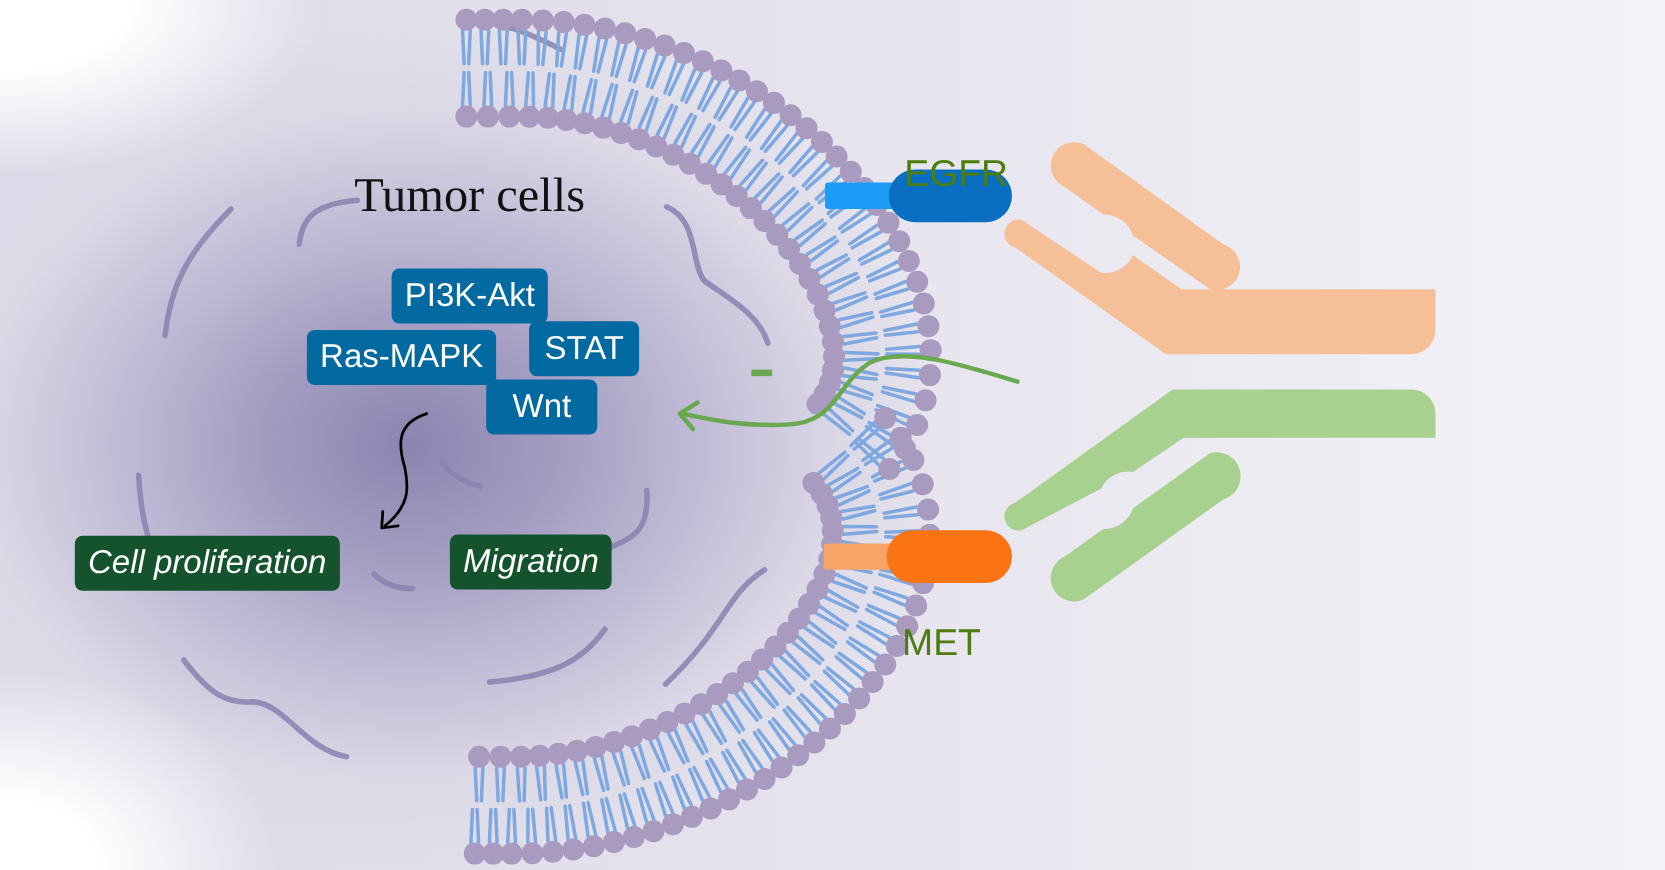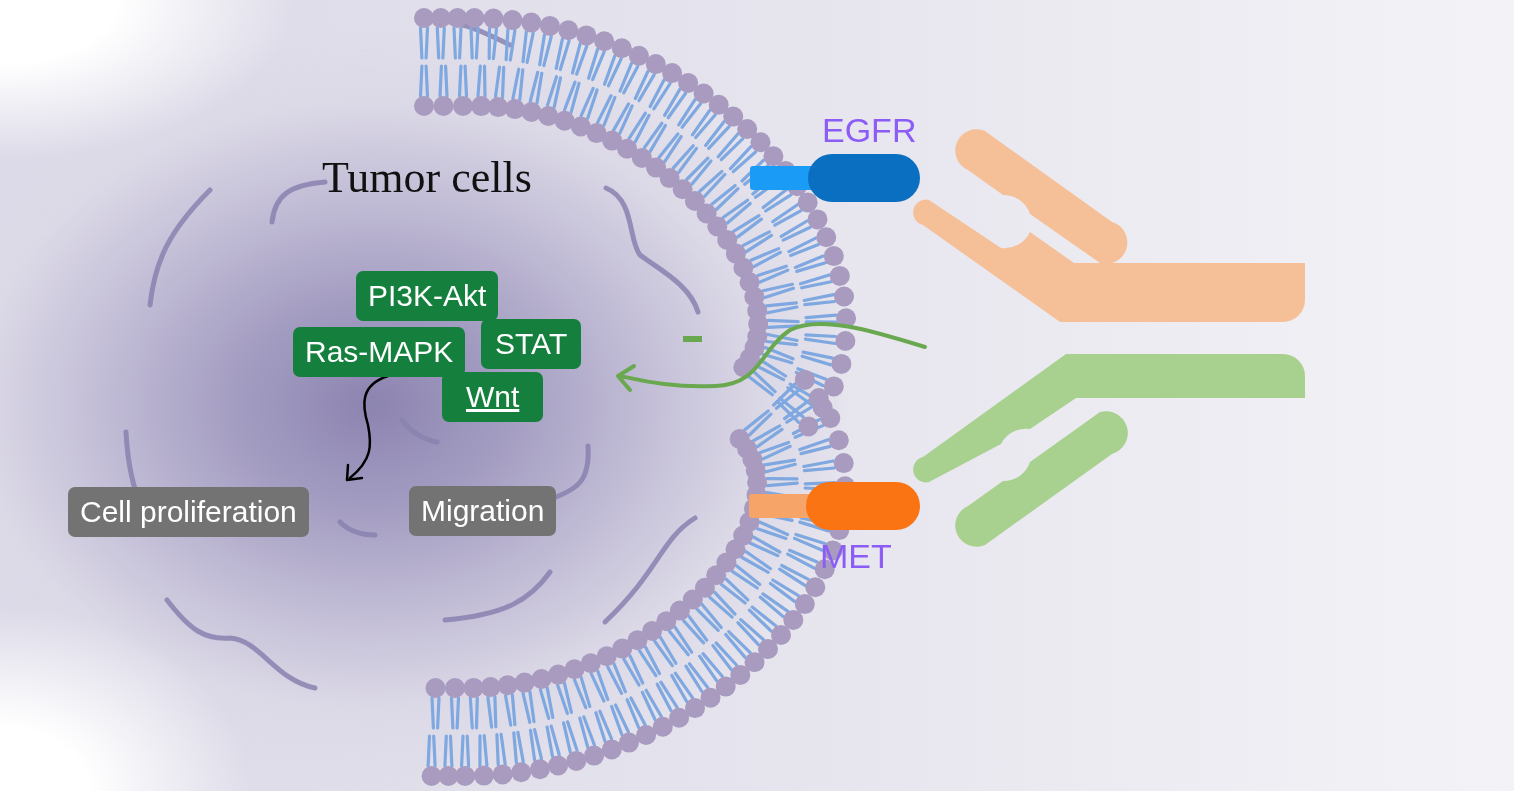--- a/index.html
+++ b/index.html
@@ -12,24 +12,24 @@
     border-radius: 48% 40% 44% 46%;
     background: radial-gradient(ellipse 55% 50% at 48% 48%, #8c84b0 0%, #a49dc2 28%, #c2bdd6 55%, #dcd9e7 80%, rgba(232,230,240,0) 100%);
     filter: blur(6px); }
   .white-corner-tl { position: absolute; left: 0; top: 0; width: 420px; height: 200px;
     background: radial-gradient(ellipse 70% 80% at 0% 0%, #ffffff 40%, rgba(255,255,255,0) 100%); }
   .white-corner-bl { position: absolute; left: 0; top: 560px; width: 420px; height: 231px;
     background: radial-gradient(ellipse 60% 80% at 0% 100%, #ffffff 35%, rgba(255,255,255,0) 100%); }
   svg { position: absolute; left: 0; top: 0; }
   .label-box { position: absolute; color: #ffffff; font-size: 30px; line-height: 1;
     border-radius: 7px; padding: 10px 12px; white-space: nowrap; }
-  .pathway { background: #15803d; margin-top: 27px; }
-  .outcome { background: #737373; }
+  .pathway { background: #0369a1; }
+  .outcome { background: #14532d; font-style: italic; }
   .title { position: absolute; font-size: 44px; color: #111; white-space: nowrap; }
-  .rec-label { position: absolute; font-size: 34px; color: #8b5cf6; white-space: nowrap; }
+  .rec-label { position: absolute; font-size: 34px; color: #4d7c0f; white-space: nowrap; margin-top: 28px; }
 </style>
 </head>
 <body>
 
 <div id="stage">
   <div class="bg-right"></div>
   <div class="cell-blob"></div>
   <div class="white-corner-tl"></div>
   <div class="white-corner-bl"></div>
 
@@ -479,21 +479,21 @@
     <path id="inhib-head" fill="none" stroke-width="4" stroke-linecap="round" stroke-linejoin="round" d="M634 366 L618 376 L630 390" stroke="#6aa84f"></path>
     <rect id="inhib-bar" x="683" y="336" width="19" height="6" fill="#6aa84f"></rect>
     <path fill="none" stroke="#000" stroke-width="2.5" stroke-linecap="round" d="M388 376 C360 385 362 405 368 425 C372 445 372 460 350 478"></path>
     <path fill="none" stroke="#000" stroke-width="2.5" stroke-linecap="round" stroke-linejoin="round" d="M348 465 L347 480 L362 478"></path>
   </svg>
 
   <div class="title" style="left:322px; top:152px;font-family:Liberation Serif, serif;">Tumor cells</div>
 
   <div class="label-box pathway" style="left:356px; top:244px;">PI3K-Akt</div>
   <div class="label-box pathway" style="left:481px; top:292px; padding:10px 14px;">STAT</div>
-  <div class="label-box pathway" style="left:293px; top:300px;">Ras-MAPK</div>
-  <div class="label-box pathway" style="left:442px; top:345px; padding:10px 24px;text-decoration:underline;">Wnt</div>
+  <div class="label-box pathway" style="left:279px; top:300px;">Ras-MAPK</div>
+  <div class="label-box pathway" style="left:442px; top:345px; padding:10px 24px;">Wnt</div>
 
   <div class="label-box outcome" style="left:68px; top:487px;">Cell proliferation</div>
   <div class="label-box outcome" style="left:366px; top:486px;margin-left:43px;">Migration</div>
 
   <div class="rec-label" style="left:822px; top:111px;">EGFR</div>
   <div class="rec-label" style="left:820px; top:537px;">MET</div>
 </div>
 
 </body></html>

